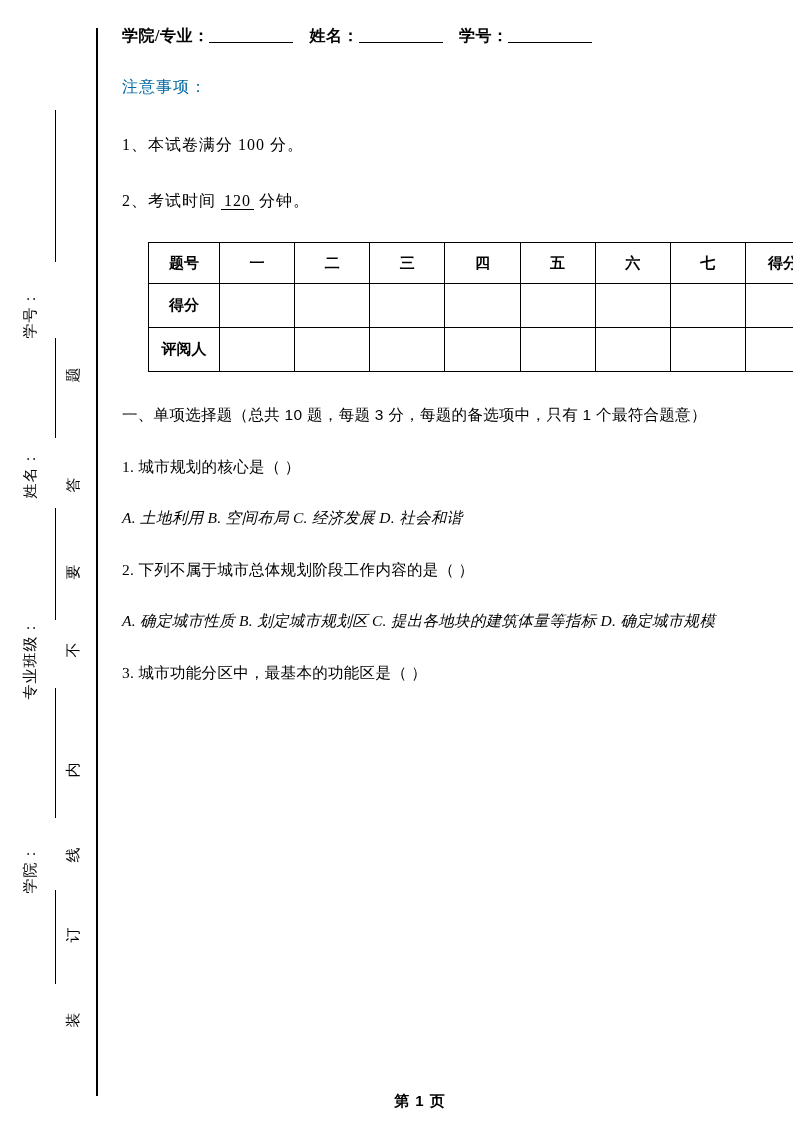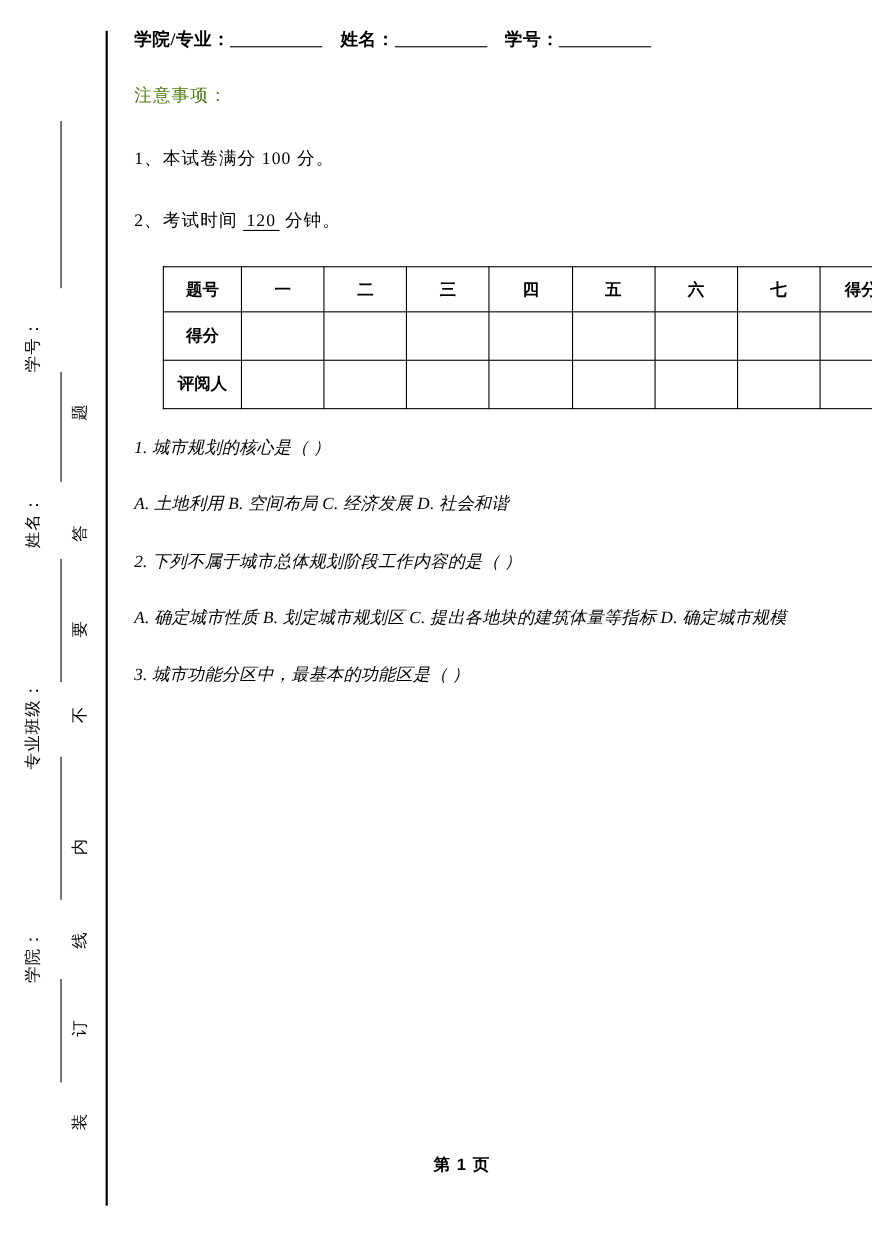--- a/index.html
+++ b/index.html
@@ -95,21 +95,21 @@
     vertical-align: -2px;
   }
   #student-info .gap { display: inline-block; width: 16px; }
 
   .notes-heading {
     margin: 0;
     padding-top: 26px;
     font-size: 16px;
     line-height: 30px;
     letter-spacing: 1px;
-    color: #4d7c0f;
+    color: #0369a1;
     font-family: Liberation Mono, monospace;
   }
   .note-line {
     margin: 0;
     padding-top: 28px;
     font-size: 16px;
     line-height: 28px;
     letter-spacing: 1px;
   }
   .note-line .ul {
@@ -147,36 +147,35 @@
     text-align: justify;
     text-justify: inter-ideograph;
     letter-spacing: 0.3px;
   }
   .q-stem {
     margin: 0;
     padding-top: 21px;
     font-size: 15.5px;
     line-height: 30px;
     letter-spacing: 0.3px;
-    font-style: italic;
   }
   .q-options {
     margin: 0;
     padding-top: 20px;
     font-size: 15.5px;
     line-height: 32px;
     letter-spacing: 0.3px;
     font-style: italic;
   }
 
   
   #page-footer {
     position: absolute;
     left: 122px;
-    top: 1050px;
+    top: 1092px;
     width: 596px;
     text-align: center;
     font-family: "Liberation Sans", "DejaVu Sans", sans-serif;
     font-weight: bold;
     font-size: 15px;
     letter-spacing: 1px;
   }
 </style>
 </head>
 <body>
@@ -252,20 +251,21 @@
           <td></td>
           <td></td>
           <td></td>
           <td></td>
           <td></td>
           <td></td>
         </tr>
       </tbody>
   </table>
 
+  <p class="section-heading">一、单项选择题（总共 10 题，每题 3 分，每题的备选项中，只有 1 个最符合题意）</p>
 
   <div id="question-list">
       <p class="q-stem">1. 城市规划的核心是（   ）</p>
       <p class="q-options">A. 土地利用   B. 空间布局   C. 经济发展   D. 社会和谐</p>
       <p class="q-stem">2. 下列不属于城市总体规划阶段工作内容的是（   ）</p>
       <p class="q-options">A. 确定城市性质   B. 划定城市规划区   C. 提出各地块的建筑体量等指标   D. 确定城市规模</p>
       <p class="q-stem">3. 城市功能分区中，最基本的功能区是（   ）</p>
     </div>
 
 </div>

